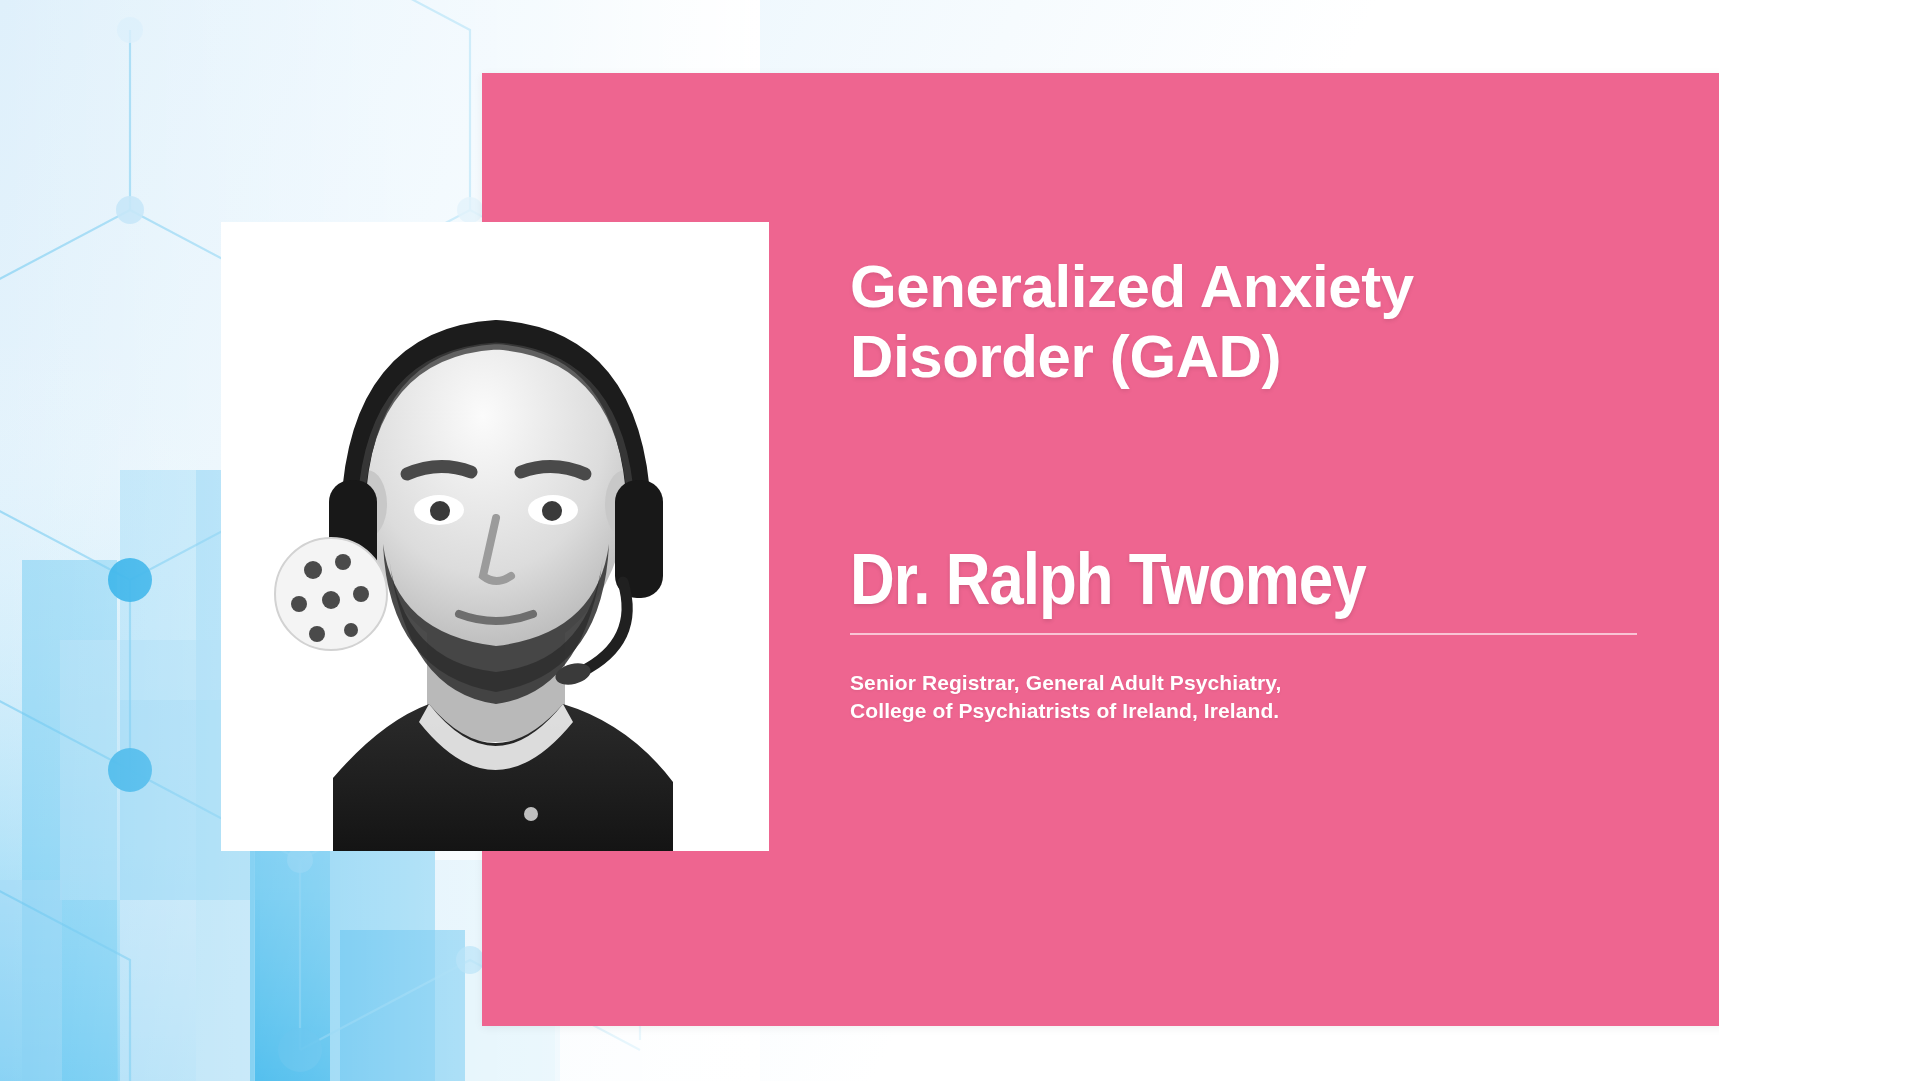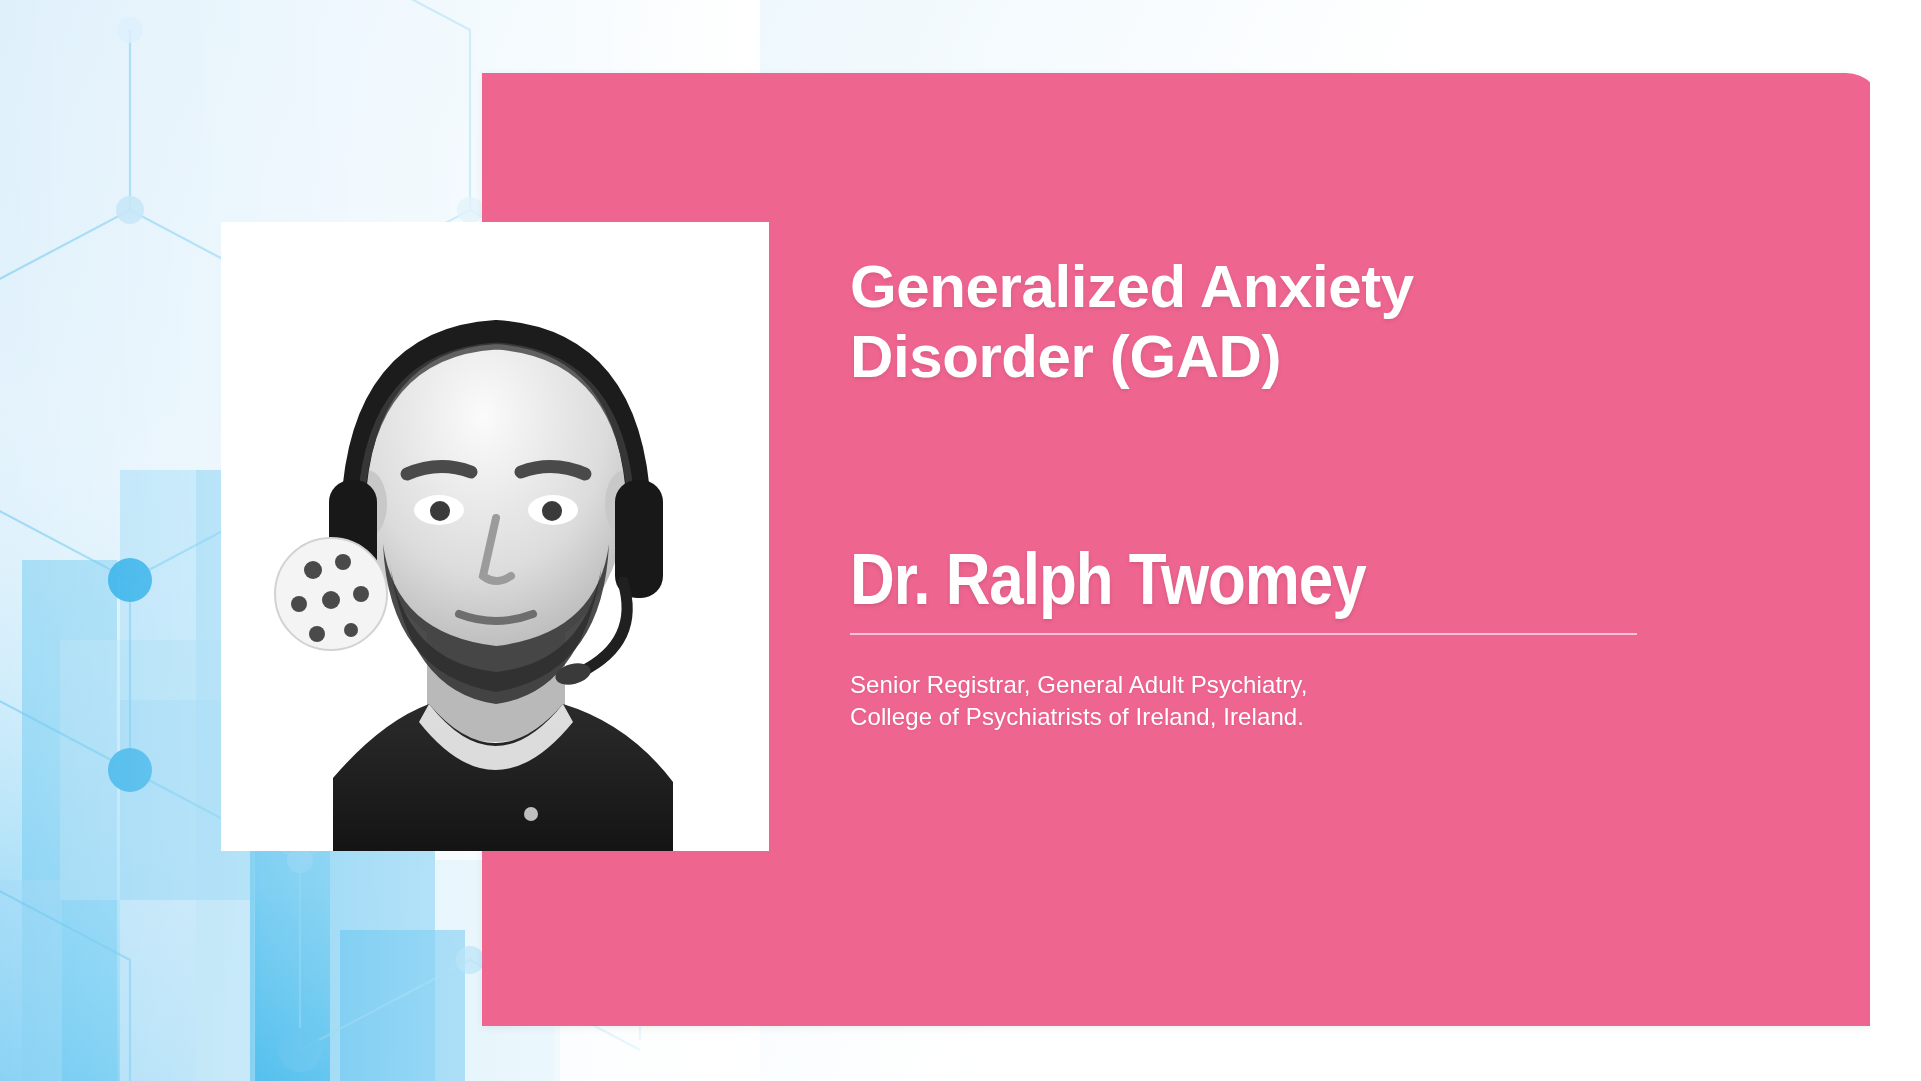--- a/index.html
+++ b/index.html
@@ -3,21 +3,21 @@
 <meta charset="utf-8">
 <title>Speaker Title Card</title>
 <style>
   html,body{margin:0;padding:0;}
   body{
     width:1921px;height:1081px;overflow:hidden;
     font-family:"Liberation Sans","DejaVu Sans",sans-serif;
     background:#ffffff;
   }
   #slide{
-    position:relative;width:1870px;height:1081px;overflow:hidden;
+    position:relative;width:1719px;height:1081px;overflow:hidden;
     background:linear-gradient(115deg,#dff0fb 0%,#eaf6fd 24%,#f6fbfe 46%,#ffffff 62%,#ffffff 100%);
   }
 
   
   #bg-art{position:absolute;left:0;top:0;width:760px;height:1081px;overflow:hidden;}
   #bg-art svg{display:block;}
 
   
   #pink-panel{
     position:absolute;left:482px;top:73px;width:1400px;height:953px;
@@ -60,22 +60,22 @@
     text-shadow:0 2px 5px rgba(0,0,0,.12);
     white-space:nowrap;
   }
   #name-divider{
     margin-top:18px;
     width:787px;height:2px;
     background:rgba(255,255,255,.62);
   }
   #speaker-affiliation{
     color:#ffffff;
-    font-size:24px;
-    font-weight:400;
+    font-size:21px;
+    font-weight:700;
     line-height:1.32;
     margin:0;
     margin-top:34px;
     letter-spacing:.1px;
     white-space:pre-line;
     text-shadow:0 1px 3px rgba(0,0,0,.07);
   }
 </style>
 </head>
 <body>

